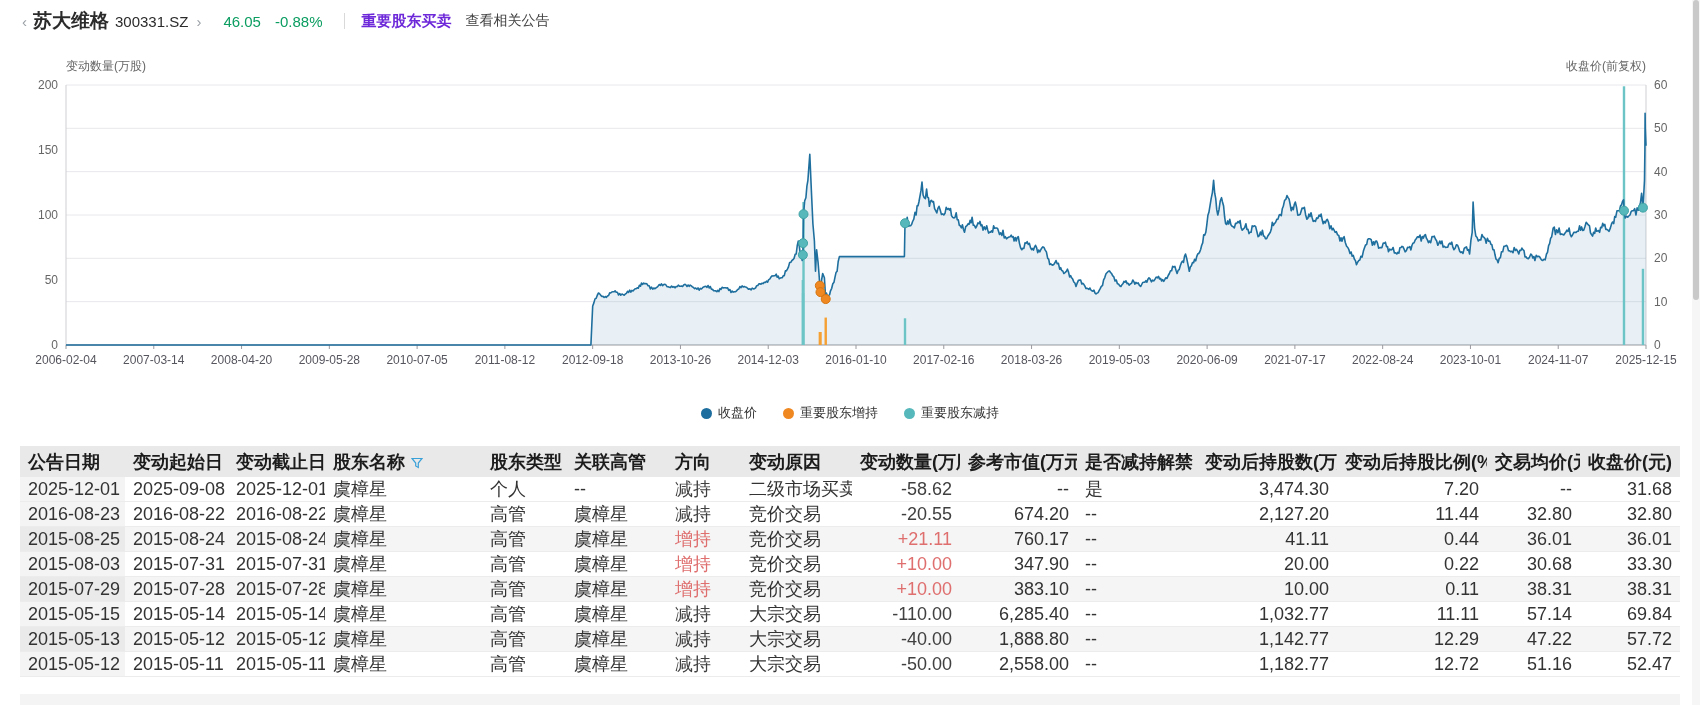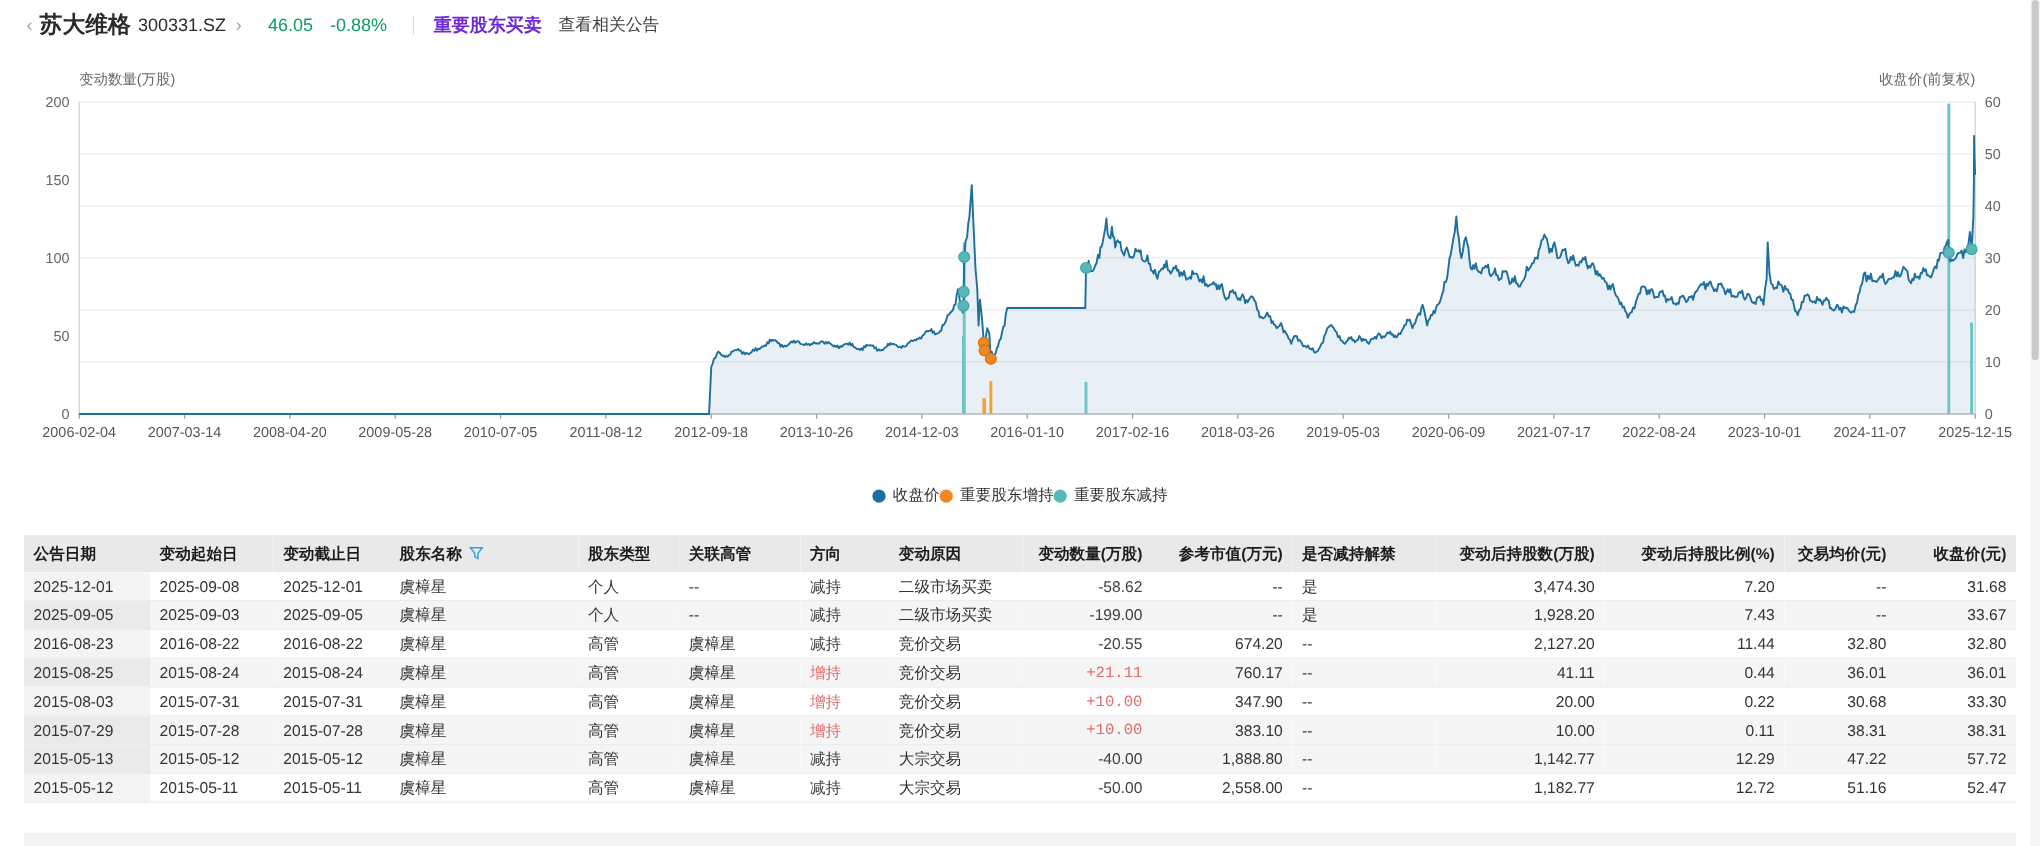--- a/index.html
+++ b/index.html
@@ -9,34 +9,34 @@
   .chev{color:#9aa0a6;font-size:15px;padding:0 4px;cursor:pointer;}
   .stock-name{font-size:19px;font-weight:bold;color:#2b2b2b;margin:0 6px 0 2px;}
   .stock-code{font-size:15px;color:#2b2b2b;margin-right:4px;}
   .price,.pct{font-size:15px;margin-left:18px;}
   .pct{margin-left:14px;}
   .vdiv{width:1px;height:16px;background:#d9d9d9;margin:0 16px 0 22px;}
   .section-title{font-size:15px;font-weight:bold;color:#6d28d9;}
   .link{font-size:14px;margin-left:14px;cursor:pointer;}
   
   #chart{position:absolute;top:0;left:0;z-index:1;}
-  .legend{position:absolute;top:404px;left:0;width:100%;display:flex;justify-content:center;z-index:2;}
+  .legend{position:absolute;top:404px;left:0;width:100%;display:flex;justify-content:center;gap:26px;z-index:2;}
   .legend-item{display:flex;align-items:center;gap:6px;font-size:13px;color:#333;cursor:pointer;}
   .legend-dot{width:11px;height:11px;border-radius:50%;display:inline-block;}
   
   .tbl-wrap{position:absolute;top:446px;left:20px;width:1660px;z-index:2;}
-  table{border-collapse:collapse;table-layout:fixed;width:1660px;font-size:13px;}
+  table{border-collapse:collapse;table-layout:fixed;width:1660px;font-size:18px;}
   thead th{background:#e9e9e9;font-weight:bold;color:#1c1c1c;height:31px;padding:0 8px;white-space:nowrap;overflow:hidden;}
   tbody td{height:23px;padding:0 8px;color:#333;white-space:nowrap;overflow:hidden;border-bottom:1px solid #ececec;}
   tbody tr.even{background:#f5f5f5;}
   tbody td.c0{background:rgba(0,0,0,0.045);}
   .ta-r{text-align:right;}
   .ta-l{text-align:left;}
   .g{color:#404040;}
-  .r{color:#df6e6e;font-family:Liberation Mono, monospace;}
+  .r{color:#df6e6e;}
   .partial-strip{position:absolute;top:694px;left:20px;width:1660px;height:11px;background:#f4f4f4;z-index:2;}
   .filter-ic{vertical-align:-1px;margin-left:6px;cursor:pointer;}
   
   .scrollbar{position:absolute;top:0;right:0;width:8px;height:705px;background:#f6f6f6;z-index:9;}
   .scroll-thumb{position:absolute;top:0;right:1px;width:6px;height:300px;border-radius:3px;background:#c9c9c9;cursor:pointer;}
 </style>
 </head>
 <body>
 
 <div class="topbar">
@@ -201,37 +201,20 @@
           <td class="ta-l g">减持</td>
           <td class="ta-l">二级市场买卖</td>
           <td class="ta-r g">-58.62</td>
           <td class="ta-r">--</td>
           <td class="ta-l">是</td>
           <td class="ta-r">3,474.30</td>
           <td class="ta-r">7.20</td>
           <td class="ta-r">--</td>
           <td class="ta-r">31.68</td>
         </tr>
-        <tr class="even">
-          <td class="ta-l c0">2025-09-05</td>
-          <td class="ta-l">2025-09-03</td>
-          <td class="ta-l">2025-09-05</td>
-          <td class="ta-l">虞樟星</td>
-          <td class="ta-l">个人</td>
-          <td class="ta-l">--</td>
-          <td class="ta-l g">减持</td>
-          <td class="ta-l">二级市场买卖</td>
-          <td class="ta-r g">-199.00</td>
-          <td class="ta-r">--</td>
-          <td class="ta-l">是</td>
-          <td class="ta-r">1,928.20</td>
-          <td class="ta-r">7.43</td>
-          <td class="ta-r">--</td>
-          <td class="ta-r">33.67</td>
-        </tr>
         <tr>
           <td class="ta-l c0">2016-08-23</td>
           <td class="ta-l">2016-08-22</td>
           <td class="ta-l">2016-08-22</td>
           <td class="ta-l">虞樟星</td>
           <td class="ta-l">高管</td>
           <td class="ta-l">虞樟星</td>
           <td class="ta-l g">减持</td>
           <td class="ta-l">竞价交易</td>
           <td class="ta-r g">-20.55</td>
@@ -286,20 +269,37 @@
           <td class="ta-l r">增持</td>
           <td class="ta-l">竞价交易</td>
           <td class="ta-r r">+10.00</td>
           <td class="ta-r">383.10</td>
           <td class="ta-l">--</td>
           <td class="ta-r">10.00</td>
           <td class="ta-r">0.11</td>
           <td class="ta-r">38.31</td>
           <td class="ta-r">38.31</td>
         </tr>
+        <tr>
+          <td class="ta-l c0">2015-05-15</td>
+          <td class="ta-l">2015-05-14</td>
+          <td class="ta-l">2015-05-14</td>
+          <td class="ta-l">虞樟星</td>
+          <td class="ta-l">高管</td>
+          <td class="ta-l">虞樟星</td>
+          <td class="ta-l g">减持</td>
+          <td class="ta-l">大宗交易</td>
+          <td class="ta-r g">-110.00</td>
+          <td class="ta-r">6,285.40</td>
+          <td class="ta-l">--</td>
+          <td class="ta-r">1,032.77</td>
+          <td class="ta-r">11.11</td>
+          <td class="ta-r">57.14</td>
+          <td class="ta-r">69.84</td>
+        </tr>
         <tr class="even">
           <td class="ta-l c0">2015-05-13</td>
           <td class="ta-l">2015-05-12</td>
           <td class="ta-l">2015-05-12</td>
           <td class="ta-l">虞樟星</td>
           <td class="ta-l">高管</td>
           <td class="ta-l">虞樟星</td>
           <td class="ta-l g">减持</td>
           <td class="ta-l">大宗交易</td>
           <td class="ta-r g">-40.00</td>

